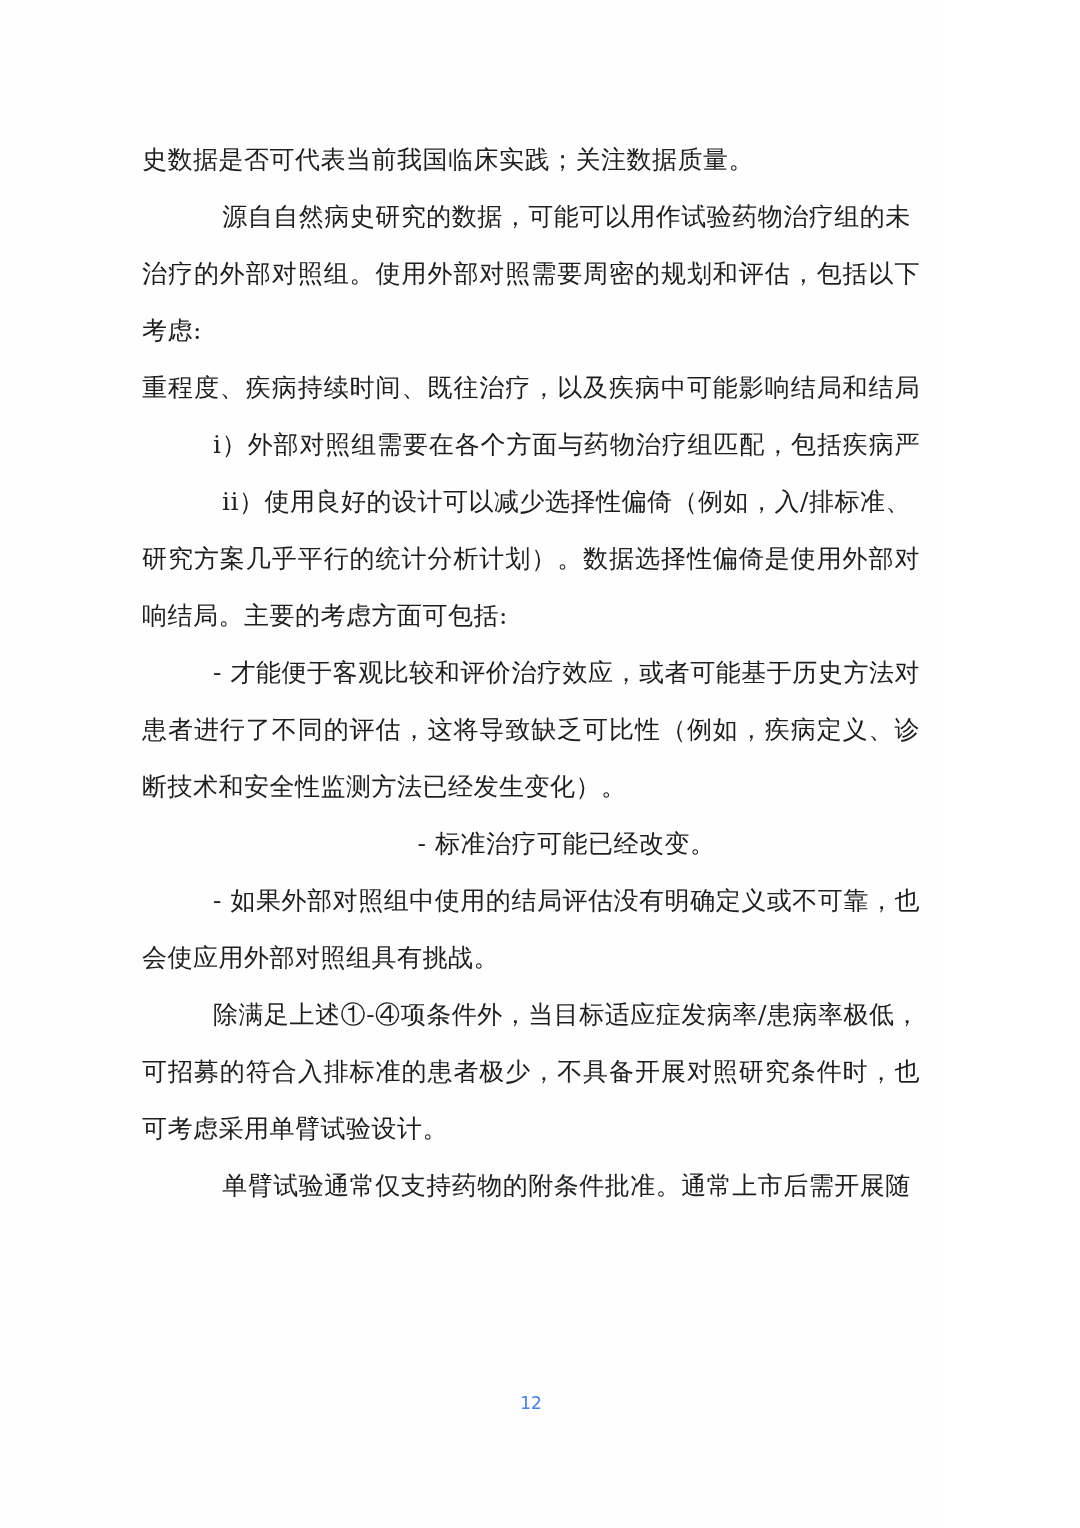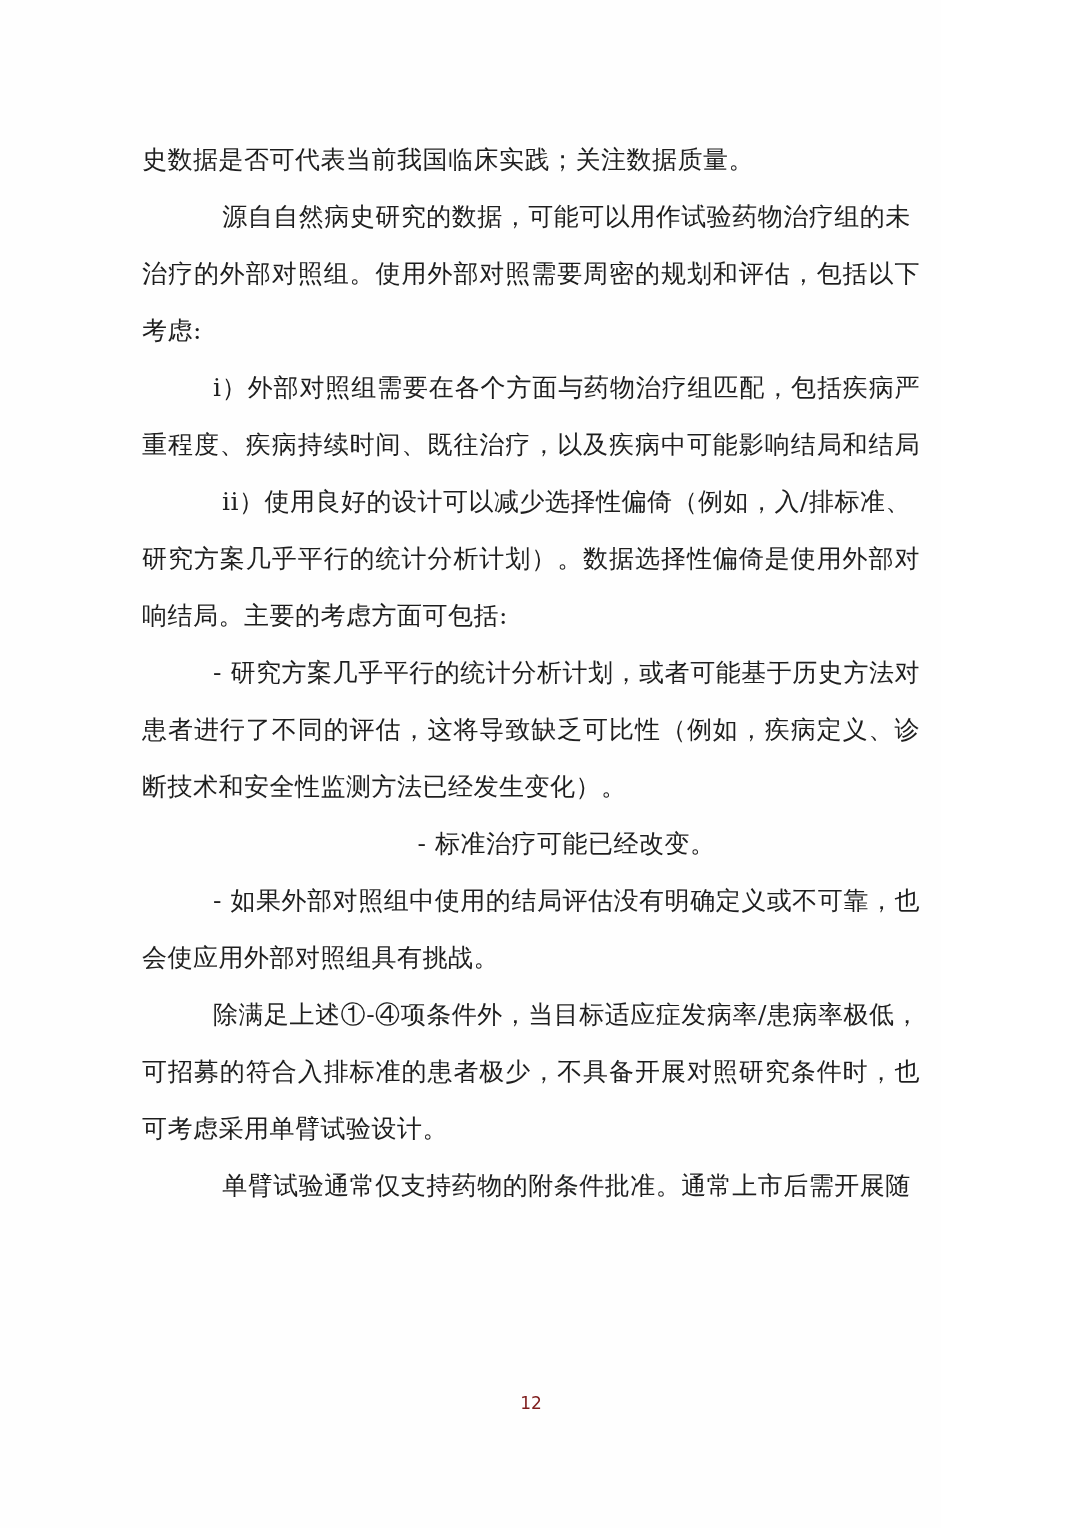--- a/index.html
+++ b/index.html
@@ -39,38 +39,38 @@
     text-align: center;
   }
   .page-number {
     position: absolute;
     left: 142px;
     top: 1393px;
     width: 778px;
     text-align: center;
     font-family: "DejaVu Sans", "Liberation Sans", sans-serif;
     font-size: 17px;
-    color: #7f1d1d;
+    color: #3b82f6;
   }
 </style>
 </head>
 <body>
 
 <div class="page">
   <div class="doc-body" id="doc-body">
       <div class="line">史数据是否可代表当前我国临床实践；关注数据质量。</div>
       <div class="line indent full">源自自然病史研究的数据，可能可以用作试验药物治疗组的未经</div>
       <div class="line full">治疗的外部对照组。使用外部对照需要周密的规划和评估，包括以下</div>
       <div class="line">考虑:</div>
+      <div class="line full">重程度、疾病持续时间、既往治疗，以及疾病中可能影响结局和结局</div>
       <div class="line indent full">i）外部对照组需要在各个方面与药物治疗组匹配，包括疾病严</div>
-      <div class="line full">重程度、疾病持续时间、既往治疗，以及疾病中可能影响结局和结局</div>
       <div class="line indent full">ii）使用良好的设计可以减少选择性偏倚（例如，入/排标准、与</div>
       <div class="line full">研究方案几乎平行的统计分析计划）。数据选择性偏倚是使用外部对</div>
       <div class="line">响结局。主要的考虑方面可包括:</div>
-      <div class="line indent full">- 研究方案几乎平行的统计分析计划，或者可能基于历史方法对</div>
+      <div class="line indent full">- 才能便于客观比较和评价治疗效应，或者可能基于历史方法对</div>
       <div class="line full">患者进行了不同的评估，这将导致缺乏可比性（例如，疾病定义、诊</div>
       <div class="line">断技术和安全性监测方法已经发生变化）。</div>
       <div class="line indent">- 标准治疗可能已经改变。</div>
       <div class="line indent full">- 如果外部对照组中使用的结局评估没有明确定义或不可靠，也</div>
       <div class="line">会使应用外部对照组具有挑战。</div>
       <div class="line indent full">除满足上述①-④项条件外，当目标适应症发病率/患病率极低，</div>
       <div class="line full">可招募的符合入排标准的患者极少，不具备开展对照研究条件时，也</div>
       <div class="line">可考虑采用单臂试验设计。</div>
       <div class="line indent full">单臂试验通常仅支持药物的附条件批准。通常上市后需开展随机</div>
     </div>

